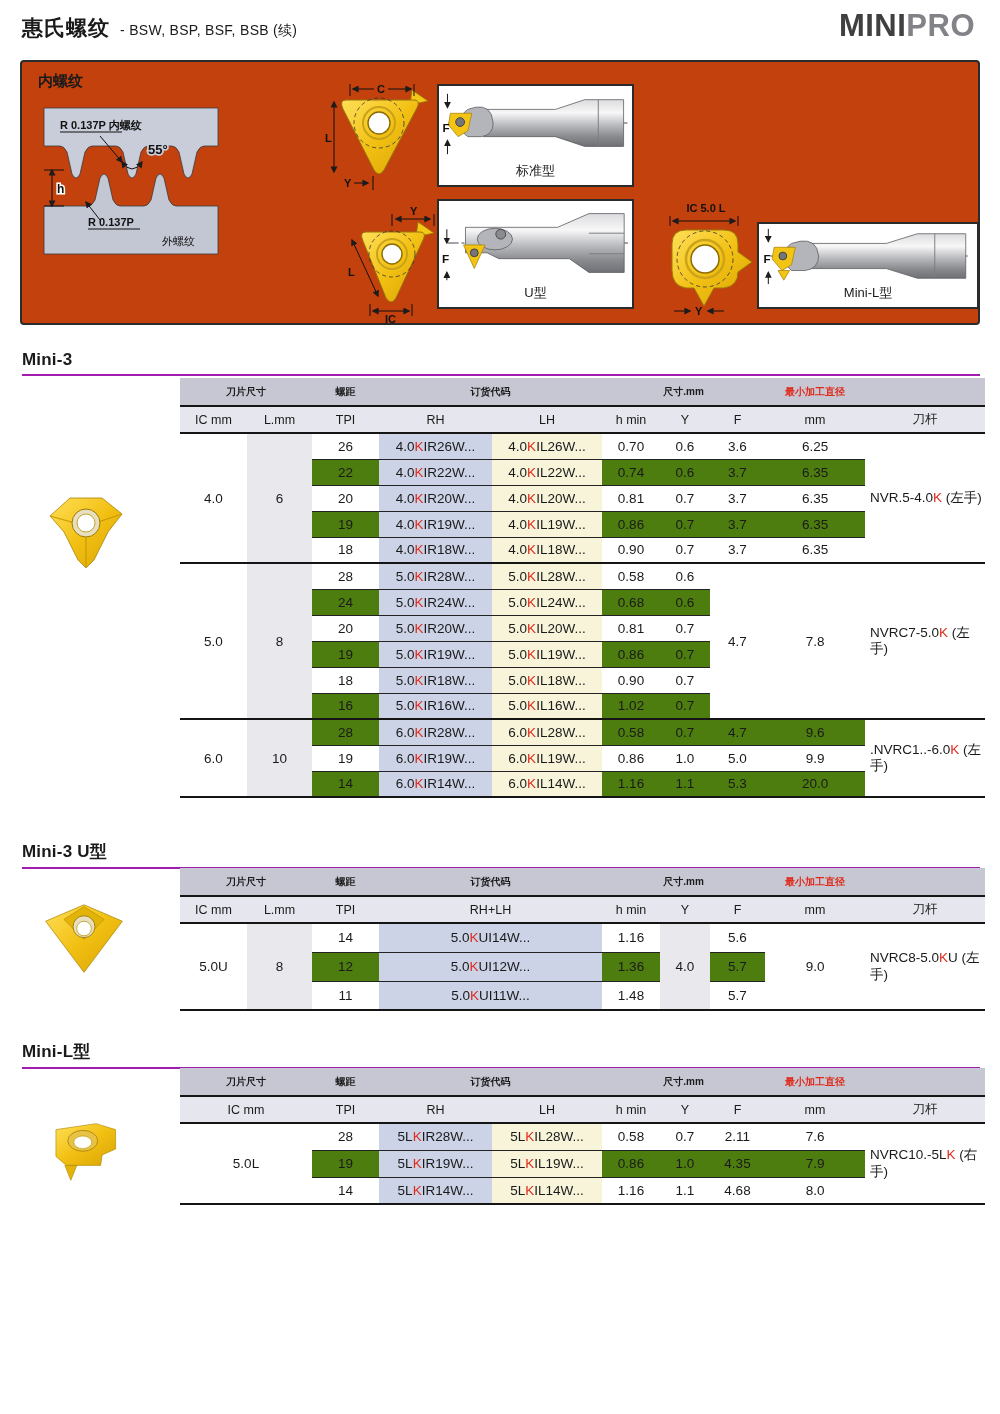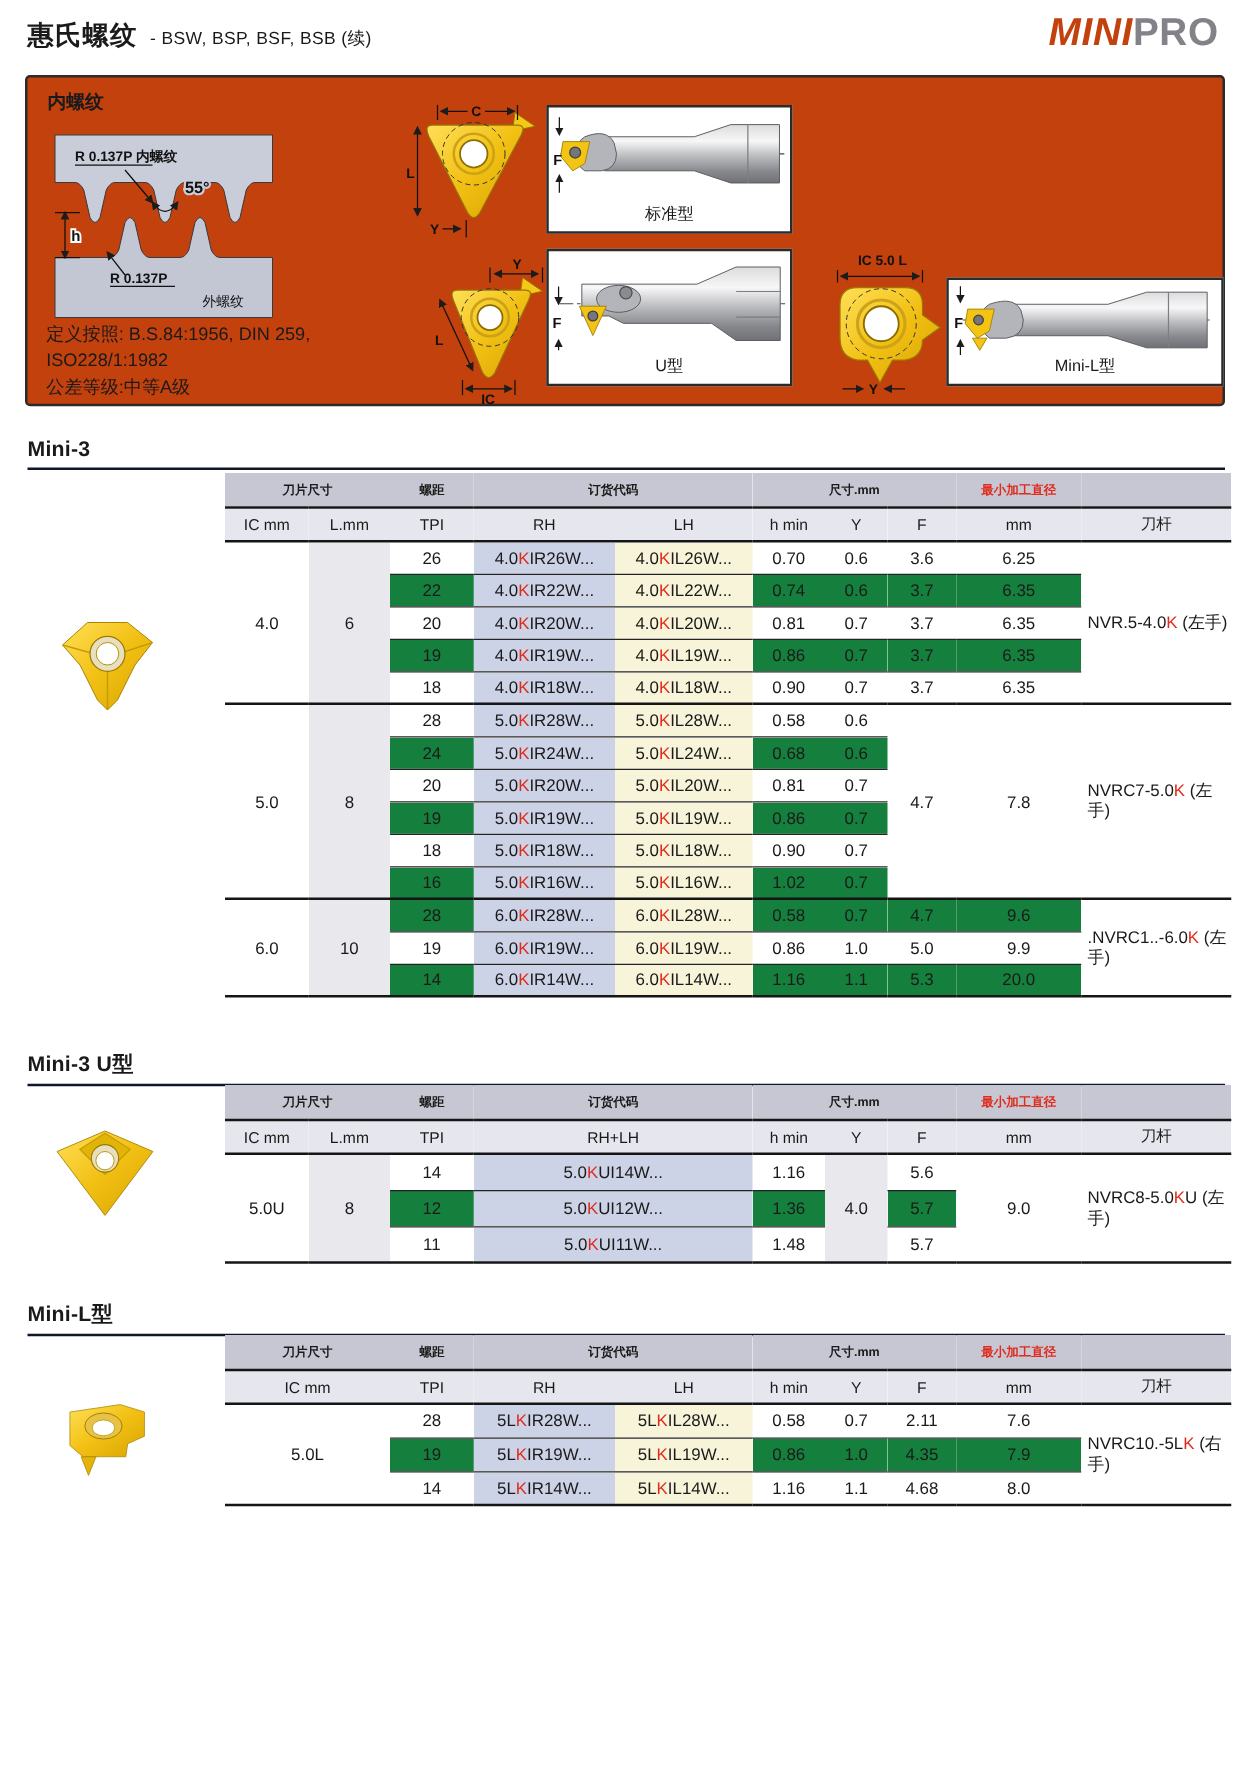--- a/index.html
+++ b/index.html
@@ -4,54 +4,54 @@
 <style>
   * { margin:0; padding:0; box-sizing:border-box; }
   body { width:1000px; height:1414px; position:relative; background:#fff;
          font-family:"Liberation Sans", sans-serif; color:#1a1a1a; overflow:hidden; }
 
   
   .page-header { position:absolute; left:22px; top:14px; display:flex; align-items:flex-end; gap:10px; }
   .title-main { font-size:21px; font-weight:bold; letter-spacing:1px; }
   .title-sub  { font-size:14px; font-weight:500; padding-bottom:2px; letter-spacing:0.3px; }
   .logo { position:absolute; right:25px; top:8px; font-size:31px; font-weight:800; letter-spacing:0.5px; }
-  .logo .p1 { color:#c2410c;font-style:italic; } .logo .p2 { color:#828289; }
+  .logo .p1 { color:#404040; } .logo .p2 { color:#828289; }
 
   
   .panel { position:absolute; left:20px; top:60px; width:960px; height:265px;
            border:2px solid #2b2b2b; border-radius:4px; background:#c2410c; }
   .panel-title { position:absolute; left:16px; top:10px; font-size:15px; font-weight:600; }
   .abs { position:absolute; }
   .tool-box { position:absolute; border:2px solid #2b2b2b; background:#fff; }
   .tool-label { position:absolute; bottom:5px; left:0; width:100%; text-align:center; font-size:13px; }
   .def-text { position:absolute; left:15px; top:196px; font-size:14.5px; line-height:21px; font-weight:500; }
 
   
   .section-title { position:absolute; left:22px; width:958px; font-size:17px; font-weight:600;
-                   letter-spacing:0.2px; padding-bottom:4px; border-bottom:2px solid #0f172a; }
+                   letter-spacing:0.2px; padding-bottom:4px; border-bottom:2px solid #a21caf; }
 
   
   table.cat { position:absolute; left:180px; width:805px; border-collapse:collapse;
               table-layout:fixed; font-size:13.5px; }
   table.cat th, table.cat td { overflow:hidden; }
   thead tr.grp th { background:#c7c7d3; height:28px; font-size:10px; font-weight:600;
                     border-bottom:2px solid #151515; text-align:center; }
   thead tr.sub th { background:#e6e6ee; height:27px; font-size:12.5px; font-weight:400;
                     border-bottom:2px solid #151515; text-align:center; }
   thead th.k-hmin { font-size:15px; font-weight:500; }
   #t-u thead th.k-hmin { font-size:12.5px; font-weight:400; }
   thead th.red { color:#df2b1c;margin-top:21px; }
   tbody td { text-align:center; border-bottom:1px solid #232323; background:#fff; }
   #t-mini3 tbody tr { height:26px; }
   #t-u tbody tr { height:29px; }
   #t-l tbody tr { height:27px; }
   tbody td.k-rh, tbody td.k-rhlh { background:#ccd3e7; }
   tbody td.k-lh { background:#f7f4da; }
   tbody td.k-l, tbody td.k-ym { background:#e9e9ed; }
-  tbody tr.shade td:not(.m):not(.k-rh):not(.k-lh):not(.k-rhlh) { background:#15803d; }
+  tbody tr.shade td:not(.m):not(.k-rh):not(.k-lh):not(.k-rhlh) { background:#4d7c0f; }
   tbody tr.gend td, tbody tr:last-child td, tbody td.m { border-bottom:2px solid #151515; }
   td.k-holder { text-align:left; padding-left:5px; line-height:1.2; font-size:13.5px; }
   .red { color:#df2b1c; }
 
   svg text { font-family:"Liberation Sans", sans-serif; }
   .photo { position:absolute; }
 </style>
 </head>
 <body>
 
@@ -95,25 +95,20 @@
     <line x1="16" y1="74" x2="16" y2="110" stroke="#111" stroke-width="1" marker-start="url(#ah)" marker-end="url(#ah)"></line>
     <line x1="8" y1="74" x2="28" y2="74" stroke="#111" stroke-width="1"></line>
     <line x1="8" y1="110" x2="28" y2="110" stroke="#111" stroke-width="1"></line>
     <text x="21" y="97" font-size="12" font-weight="bold" fill="#111" stroke="#fff" stroke-width="3" paint-order="stroke">h</text>
     <text x="52" y="130" font-size="11" font-weight="bold" fill="#111" stroke="#c3c7d4" stroke-width="3.5" paint-order="stroke">R 0.137P</text>
     <line x1="52" y1="133" x2="104" y2="133" stroke="#111" stroke-width="1"></line>
     <line x1="64" y1="124" x2="50" y2="106" stroke="#111" stroke-width="1" marker-end="url(#ah)"></line>
     <text x="126" y="149" font-size="11" fill="#111" stroke="#c3c7d4" stroke-width="3.5" paint-order="stroke">外螺纹</text>
   </svg>
 
-  <div class="def-text">
-    <div>定义按照: B.S.84:1956, DIN 259,</div>
-    <div>ISO228/1:1982</div>
-    <div>公差等级:中等A级</div>
-  </div>
 
   <svg class="abs" style="left:302px;top:18px" width="108" height="114" viewBox="0 0 108 114">
     <polygon points="88,10 104,21 86,25" fill="#f5c815" stroke="#96750a" stroke-width="0.8"></polygon>
     <path d="M26,20 L90,20 Q97,20 93,28 L60,90 Q55,98 50,90 L19,29 Q15,20 22,20 Z" fill="url(#gyel)" stroke="#96750a" stroke-width="1"></path>
     <circle cx="55" cy="43" r="25" fill="none" stroke="#333" stroke-width="0.8" stroke-dasharray="4,3"></circle>
     <circle cx="55" cy="43" r="16" fill="none" stroke="#c9a217" stroke-width="2"></circle>
     <circle cx="55" cy="43" r="11" fill="#fff" stroke="#8a6c00" stroke-width="1.4"></circle>
     <line x1="26" y1="4" x2="26" y2="16" stroke="#111" stroke-width="1"></line>
     <line x1="90" y1="4" x2="90" y2="16" stroke="#111" stroke-width="1"></line>
     <line x1="50" y1="9" x2="29" y2="9" stroke="#111" stroke-width="1" marker-end="url(#ah)"></line>

